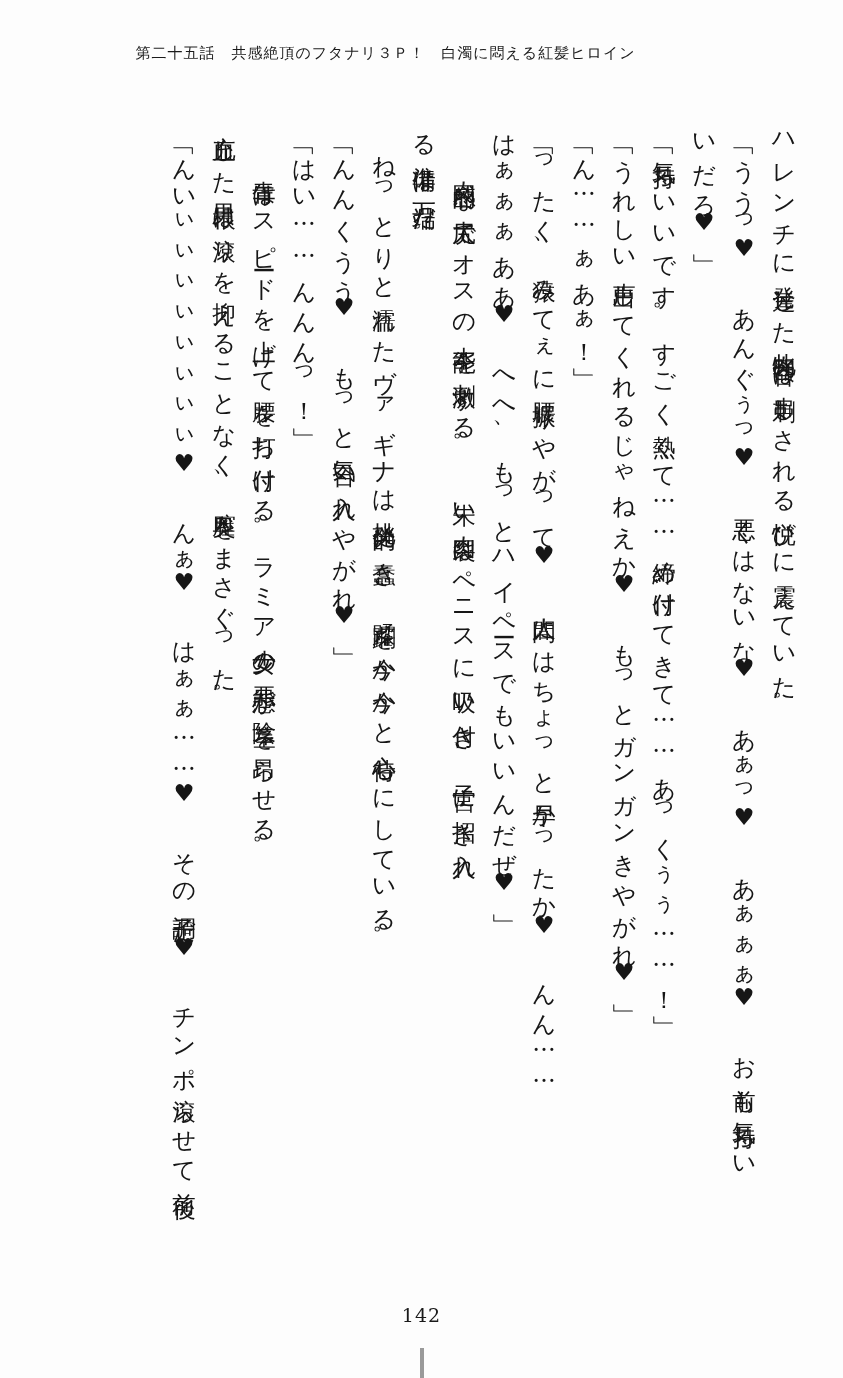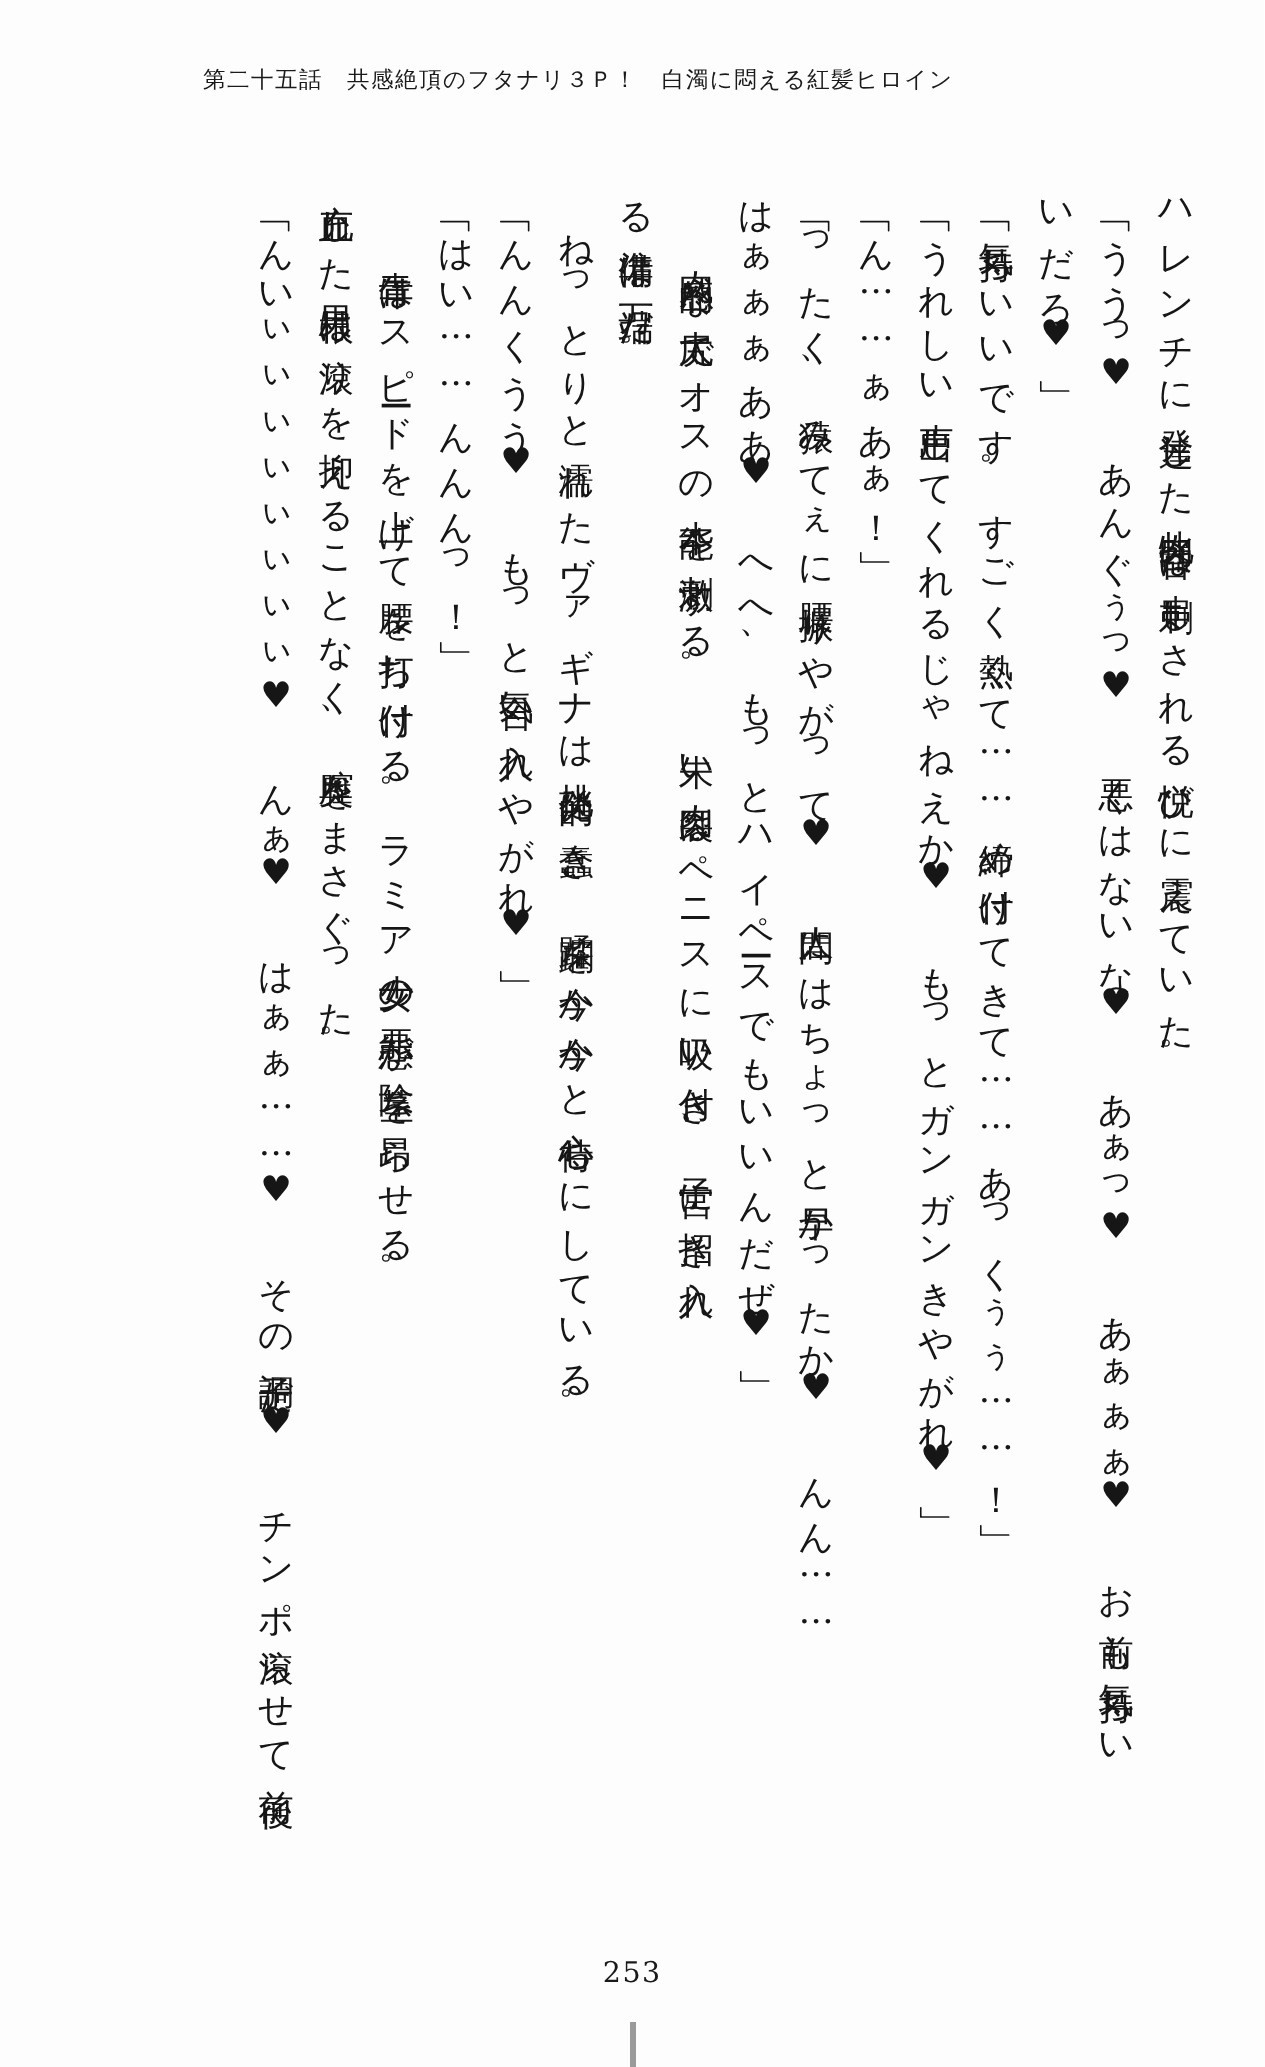--- a/index.html
+++ b/index.html
@@ -103,16 +103,16 @@
     <div class="col ind3">肉感的な太尻でオスの本能を刺激する。　朱い肉裂はペニスに吸い付き、子宮に招き入れ</div>
     <div class="col ind1">る準備は万端だ。</div>
     <div class="col ind2">ねっとりと濡れたヴァギナは挑発的に蠢き、蹂躙を今か今かと心待ちにしている。</div>
     <div class="col ind2">「んんくうう♥　もっと気合い入れやがれ♥」</div>
     <div class="col ind2">「はい……んんんっ！」</div>
     <div class="col ind3">青年はスピードを上げて腰を打ち付ける。ラミア少女の悪態が陰茎を昂らせる。</div>
     <div class="col ind1">充血した男根は滾りを抑えることなく、膣奥をまさぐった。</div>
     <div class="col ind2">「んいぃぃぃぃぃぃぃぃ♥　んぁ♥　はぁぁ……♥　その調子だ♥　チンポ滾らせて前後</div>
   </div>
 
-  <div class="folio">253</div>
+  <div class="folio">142</div>
   <div class="spine-mark"></div>
 
 </div>
 
 </body></html>

